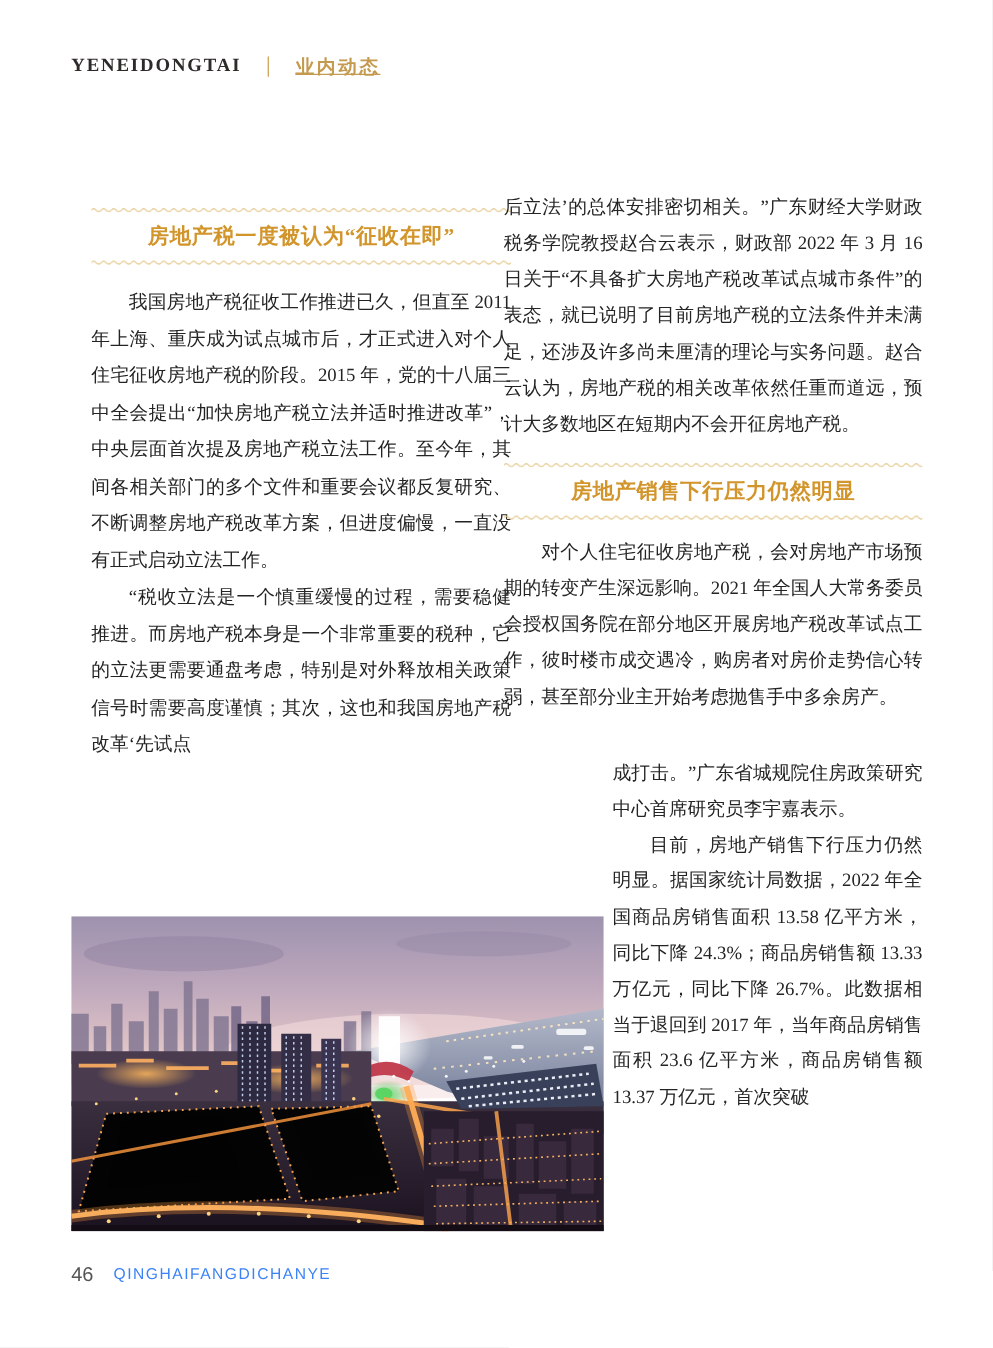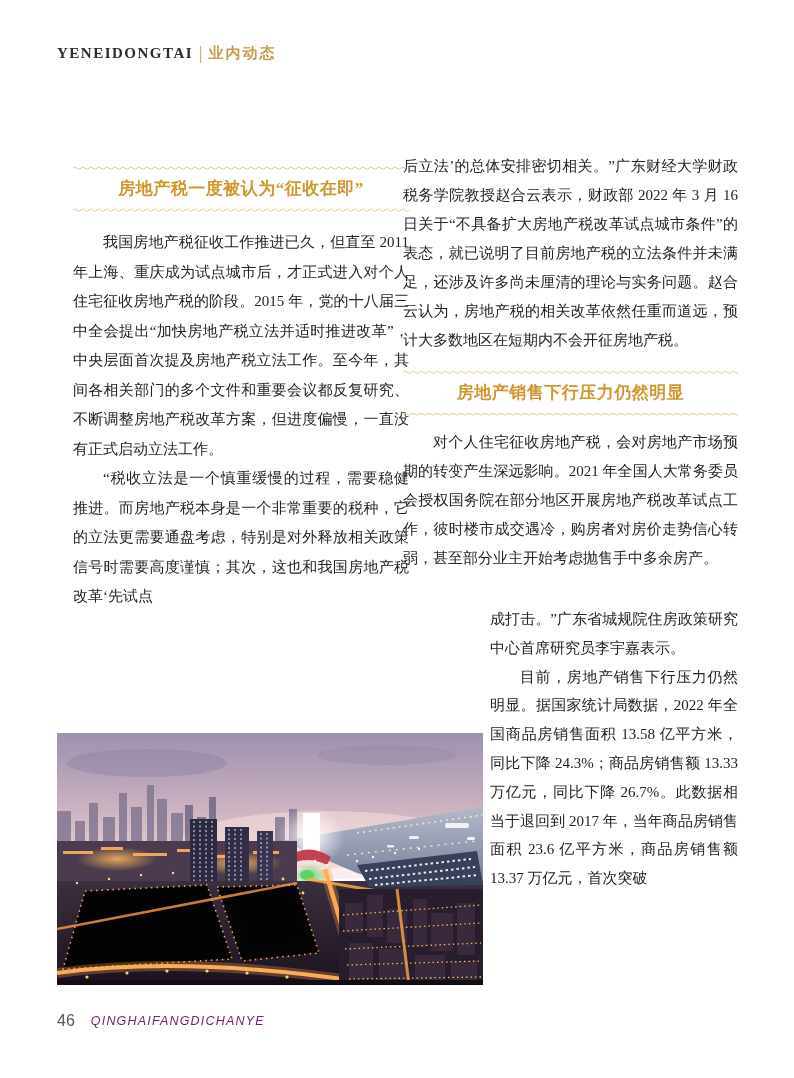--- a/index.html
+++ b/index.html
@@ -4,27 +4,27 @@
 <style>
   * { margin:0; padding:0; box-sizing:border-box; }
   html,body { background:#e9e9e9; }
   .page {
     position:relative; width:794px; height:1078px; margin:0 auto;
     background:#ffffff; overflow:hidden;
     font-family:"Liberation Serif","DejaVu Serif",serif;
     color:#242424;
   }
   
-  .header { position:absolute; left:57px; top:44px; display:flex; align-items:center; gap:6px; }
+  .header { position:absolute; left:57px; top:44px; display:flex; align-items:center; gap:20px; }
   .kicker-latin {
     font-family:"Liberation Serif","DejaVu Serif",serif;
     font-size:15px; letter-spacing:1.5px; color:#2e2a28; font-weight:600;
   }
   .kicker-sep { color:#cfa85c; font-size:15px; font-weight:700; transform:scaleY(1.2); }
-  .kicker-cn { color:#c49a4f; font-size:15px; font-weight:700; letter-spacing:2px; }
+  .kicker-cn { color:#c49a4f; font-size:15px; font-weight:700; letter-spacing:2px;text-decoration:underline; }
 
   
   .col { position:absolute; text-align:justify; font-size:15px; line-height:29.5px; }
   .col-left  { left:57px;  top:165px; width:336px;margin-left:16px; }
   .col-right { left:403px; top:152px; width:335px; line-height:29px; }
   .para { text-indent:2em; margin:0; }
   .para-noindent { text-indent:0; margin:0; }
 
   
   .section-head { margin:0 0 16px 0; }
@@ -36,23 +36,23 @@
   .wavy { display:block; width:100%; height:5px; }
 
   
   .photo { position:absolute; left:57px; top:733px; width:426px; height:252px; }
   .photo svg { display:block; }
 
   
   .narrow { margin-left:87px; width:248px; line-height:28.8px;margin-top:32px; }
 
   
-  .footer { position:absolute; left:57px; top:1012px; display:flex; align-items:center; gap:16px; }
+  .footer { position:absolute; left:57px; top:1012px; display:flex; align-items:flex-start; gap:16px; }
   .page-num { font-family:"Liberation Sans","DejaVu Sans",sans-serif; font-size:16px; color:#555; }
-  .journal  { font-family:"Liberation Sans","DejaVu Sans",sans-serif; font-size:12.5px; color:#701a75; letter-spacing:1.2px;font-style:italic; }
+  .journal  { font-family:"Liberation Sans","DejaVu Sans",sans-serif; font-size:12.5px; color:#3b82f6; letter-spacing:1.2px; }
 </style>
 </head>
 <body>
 
 <div class="page">
 
   <div class="header">
     <span class="kicker-latin">YENEIDONGTAI</span>
     <span class="kicker-sep">|</span>
     <span class="kicker-cn">业内动态</span>

